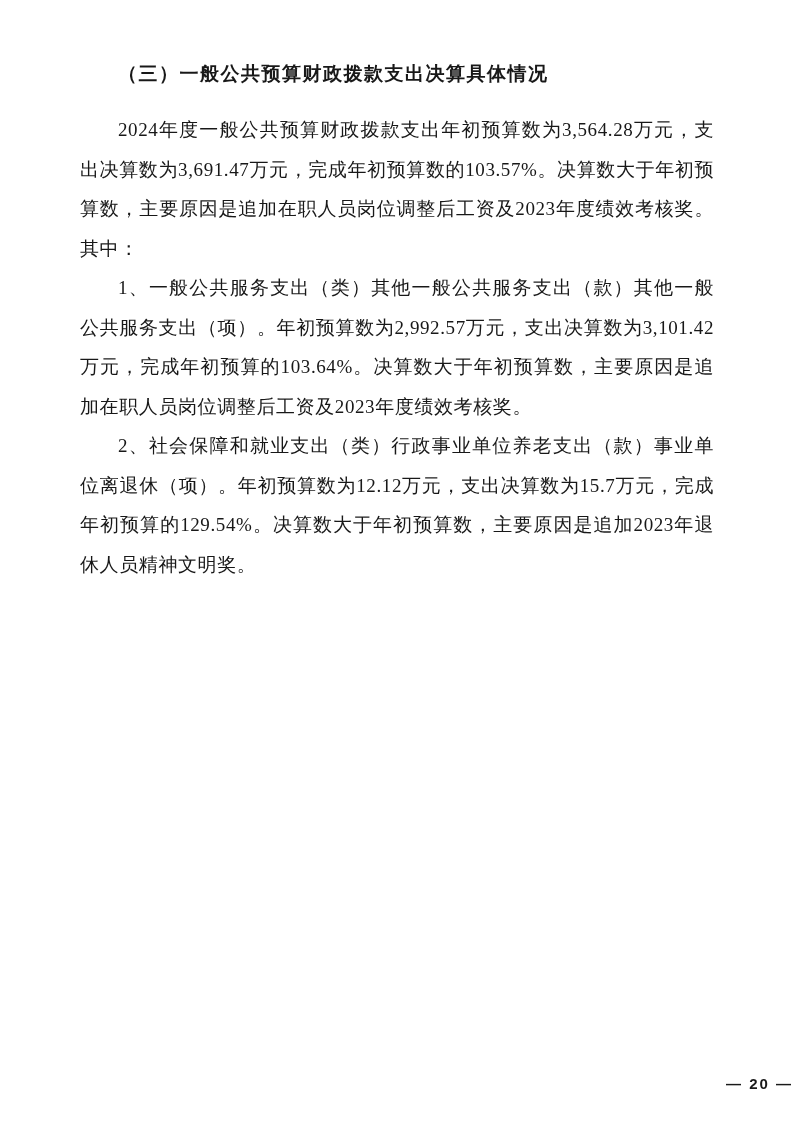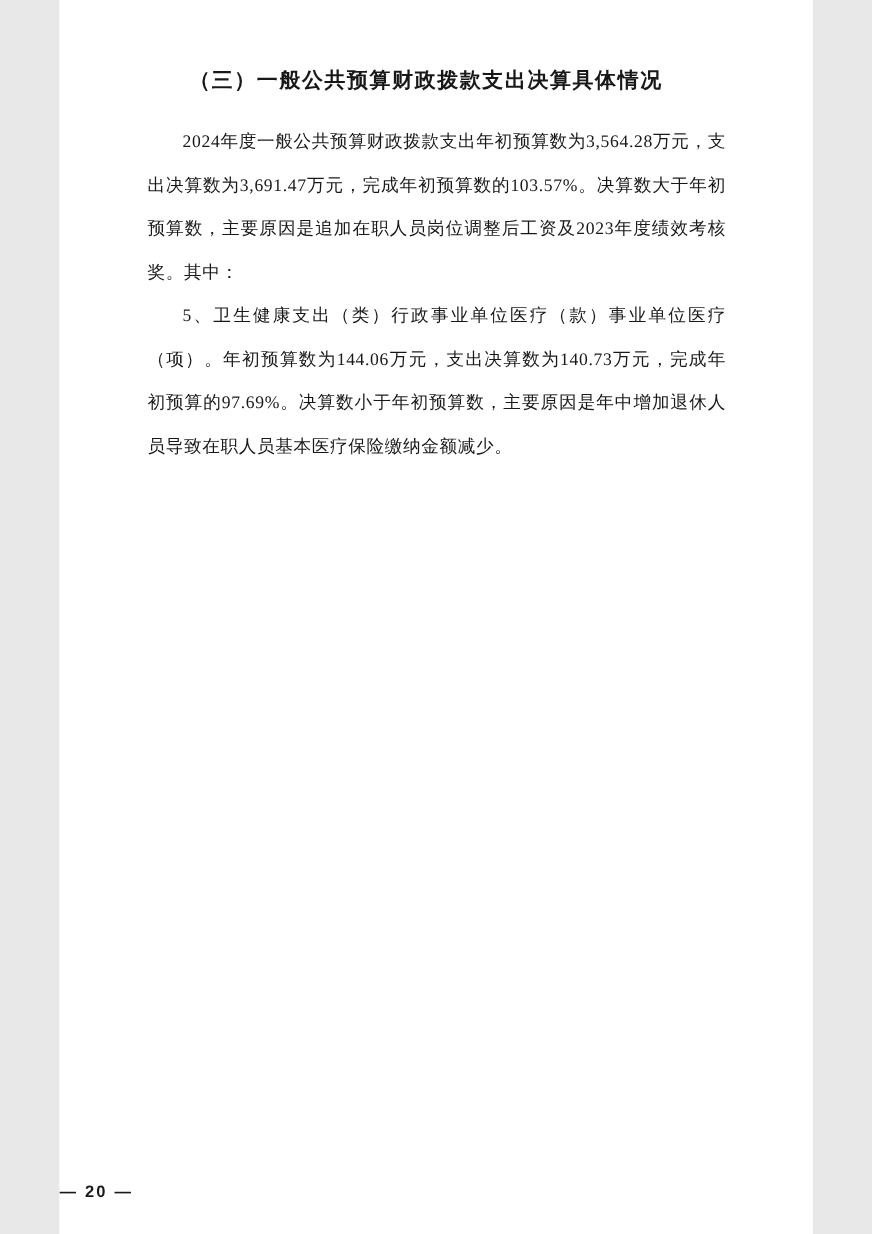--- a/index.html
+++ b/index.html
@@ -2,68 +2,69 @@
 <html><head>
 <meta charset="utf-8">
 <style>
   html, body {
     margin: 0;
     padding: 0;
     background: #e8e8e8;
   }
   .page {
     position: relative;
-    width: 685px;
+    width: 793px;
     height: 1122px;
     margin: 0 auto;
     background: #ffffff;
     box-sizing: border-box;
     padding: 54px 79px 0 80px;
     font-family: "Liberation Serif", "DejaVu Serif", serif;
     color: #181818;
     overflow: hidden;
   }
   .heading {
     font-size: 19px;
     font-weight: 700;
     line-height: 39px;
     margin: 0 0 17px 0;
     text-indent: 2em;
     letter-spacing: 1.5px;
   }
   .para {
-    font-size: 16px;
+    font-size: 19px;
     line-height: 39.5px;
     margin: 0;
     text-indent: 2em;
     text-align: justify;
     letter-spacing: 0.6px;
     word-break: break-all;
   }
   .page-footer {
     position: absolute;
     left: 0;
     bottom: 30px;
     width: 100%;
-    text-align: left;
+    text-align: right;
     font-size: 15px;
     font-weight: 700;
     letter-spacing: 2px;
     font-family: "Liberation Sans", "DejaVu Sans", sans-serif;
     color: #1a1a1a;
   }
 </style>
 </head>
 <body>
 
 <div class="page">
   <h2 class="heading">（三）一般公共预算财政拨款支出决算具体情况</h2>
 
   <p class="para">2024年度一般公共预算财政拨款支出年初预算数为3,564.28万元，支出决算数为3,691.47万元，完成年初预算数的103.57%。决算数大于年初预算数，主要原因是追加在职人员岗位调整后工资及2023年度绩效考核奖。其中：</p>
 
+  <p class="para">1、一般公共服务支出（类）其他一般公共服务支出（款）其他一般公共服务支出（项）。年初预算数为2,992.57万元，支出决算数为3,101.42万元，完成年初预算的103.64%。决算数大于年初预算数，主要原因是追加在职人员岗位调整后工资及2023年度绩效考核奖。</p>
+
+  <p class="para">2、社会保障和就业支出（类）行政事业单位养老支出（款）事业单位离退休（项）。年初预算数为12.12万元，支出决算数为15.7万元，完成年初预算的129.54%。决算数大于年初预算数，主要原因是追加2023年退休人员精神文明奖。</p>
 
 
 
-
-  <p class="para">5、卫生健康支出（类）行政事业单位医疗（款）事业单位医疗（项）。年初预算数为144.06万元，支出决算数为140.73万元，完成年初预算的97.69%。决算数小于年初预算数，主要原因是年中增加退休人员导致在职人员基本医疗保险缴纳金额减少。</p>
 
   <div class="page-footer">— 20 —</div>
 </div>
 
 </body></html>

